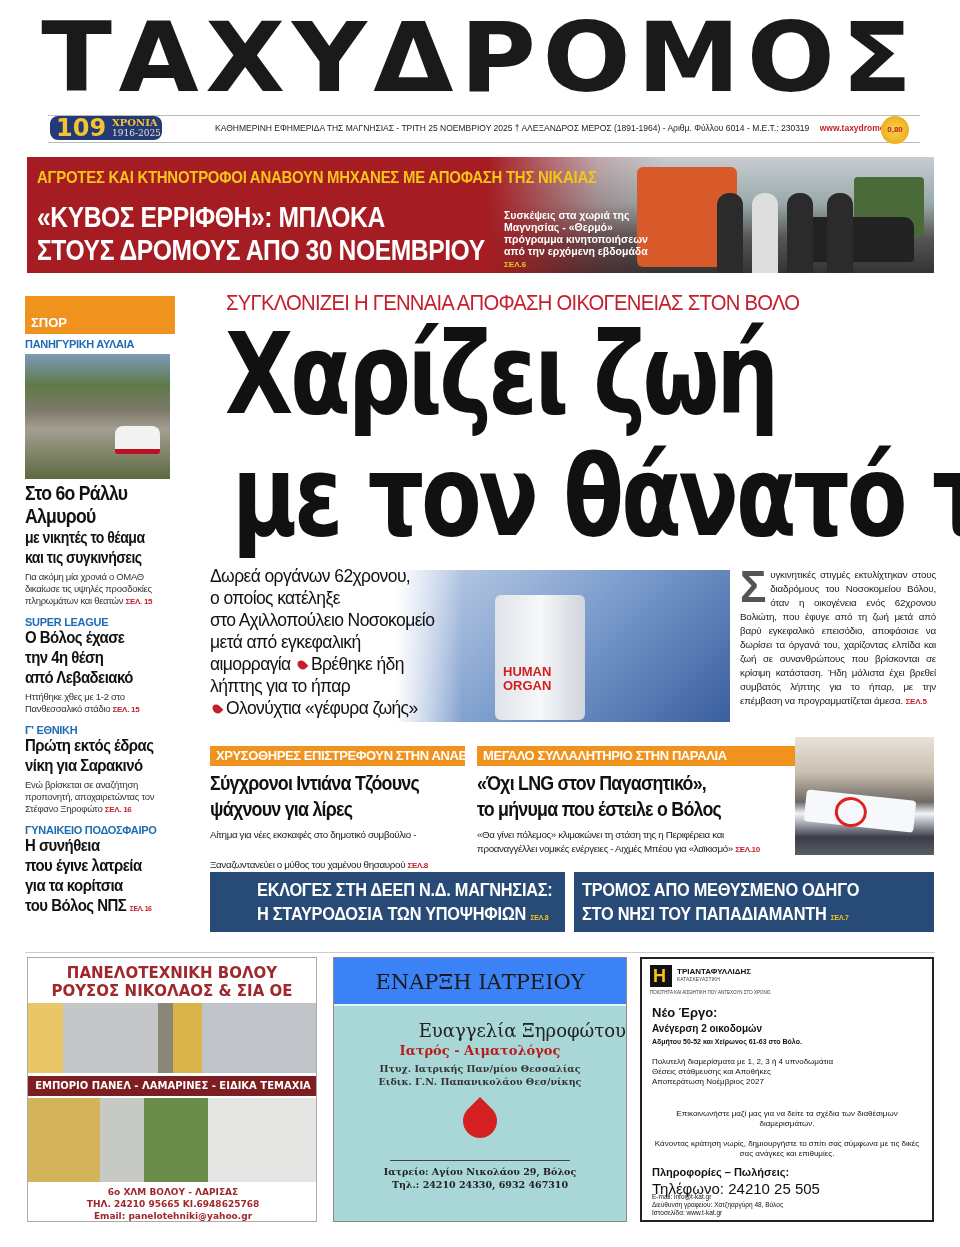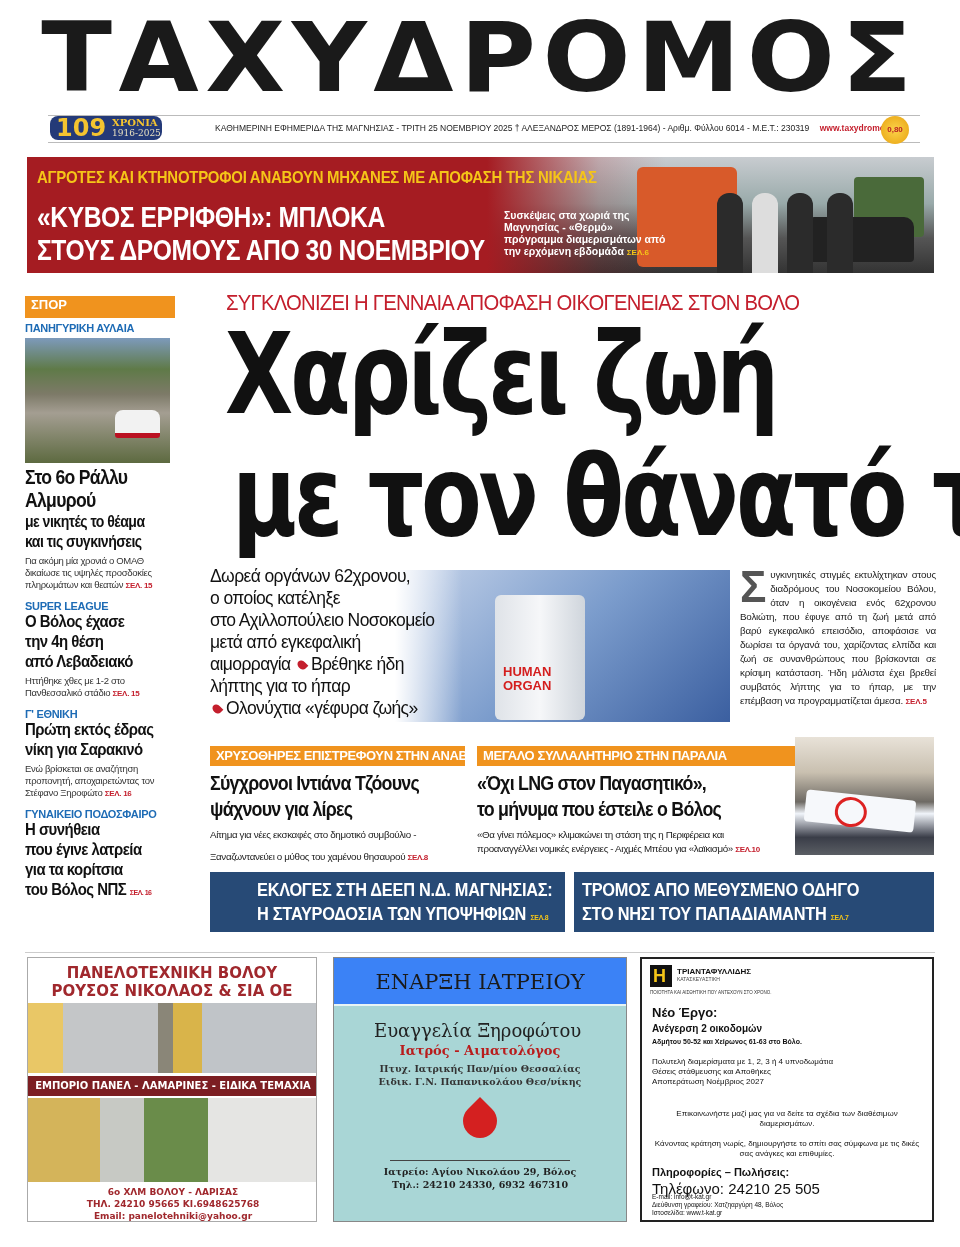--- a/index.html
+++ b/index.html
@@ -26,21 +26,21 @@
   .person { position: absolute; width: 26px; height: 80px; top: 36px; background: #2b2b2b; border-radius: 12px 12px 0 0; }
   #banner-kicker { left: 10px; top: 11px; font-size: 17px; font-weight: bold; color: #f5c518; white-space: nowrap; letter-spacing: -0.3px; transform: scaleX(0.88); transform-origin: left; }
   #banner-title1 { left: 10px; top: 44px; font-size: 29px; font-weight: bold; color: #fff; white-space: nowrap; letter-spacing: -0.5px; transform: scaleX(0.85); transform-origin: left; }
   #banner-title2 { left: 10px; top: 77px; font-size: 29px; font-weight: bold; color: #fff; white-space: nowrap; letter-spacing: -0.5px; transform: scaleX(0.85); transform-origin: left; }
   #banner-sub { left: 477px; top: 52px; width: 165px; font-size: 10.5px; font-weight: bold; color: #fff; line-height: 12px; }
   .pg { color: #f5c518; font-weight: bold; font-size: 8px; }
   .pgr { color: #c41f2d; font-weight: bold; font-size: 8px; }
 
   
   #sidebar { left: 25px; top: 296px; width: 150px; }
-  .sec-tag { background: #f0931e; color: #fff; font-weight: bold; font-size: 13px; padding: 1px 6px; height: 22px; }
+  .sec-tag { background: #f0931e; color: #fff; font-weight: bold; font-size: 13px; padding: 19px 6px; height: 22px; }
   .kicker { color: #1d6bb5; font-weight: bold; font-size: 11px; letter-spacing: -0.3px; white-space: nowrap; }
   #rally-photo { width: 145px; height: 125px; margin-top: 4px; background: linear-gradient(180deg, #7d9abb 0%, #5f7a48 25%, #7d7a68 45%, #a49e92 60%, #5d6a40 100%); position: relative; }
   #rally-photo .carimg { position: absolute; left: 90px; top: 72px; width: 45px; height: 28px; background: #f2f2f2; border-radius: 8px 8px 3px 3px; border-bottom: 5px solid #b12; }
   .sb-head { font-weight: bold; font-size: 20px; line-height: 23px; letter-spacing: -0.8px; transform: scaleX(0.88); transform-origin: left; white-space: nowrap; }
   .sb-sub { font-weight: bold; font-size: 16px; line-height: 20px; letter-spacing: -0.6px; transform: scaleX(0.88); transform-origin: left; white-space: nowrap; }
   .sb-body { font-size: 9.5px; line-height: 12px; color: #333; margin-top: 3px; letter-spacing: -0.3px; }
   .blk { margin-top: 8px; }
 
   
   #kicker-main { left: 226px; top: 290px; font-size: 22px; color: #c41f2d; white-space: nowrap; letter-spacing: -0.8px; transform: scaleX(0.92); transform-origin: left; }
@@ -74,21 +74,21 @@
   #ad-rule { left: 25px; top: 952px; width: 910px; height: 1px; background: #ccc; }
   #ad1 { left: 27px; top: 957px; width: 290px; height: 265px; border: 1px solid #aaa; background: #fff; overflow: hidden; }
   #ad1 .t { text-align: center; color: #a0282d; font-weight: bold; font-size: 15px; line-height: 18px; margin-top: 6px; font-family: "DejaVu Sans", sans-serif; }
   #ad1 .imgtop { position: absolute; left: 0; top: 45px; width: 290px; height: 70px; background: linear-gradient(90deg, #e9c766 0 12%, #c4c6c8 12% 45%, #8a8678 45% 50%, #d9b44a 50% 60%, #c0c4c8 60% 100%); }
   #ad1 .stripe { position: absolute; left: 0; top: 118px; width: 290px; height: 20px; background: #7c1e22; color: #fff; font-size: 10px; font-weight: bold; text-align: center; line-height: 20px; font-family: "DejaVu Sans", sans-serif; }
   #ad1 .imgbot { position: absolute; left: 0; top: 140px; width: 290px; height: 84px; background: linear-gradient(90deg, #d4b45a 0 25%, #c7c9c4 25% 40%, #6a8c4a 40% 62%, #e5e5e3 62% 100%); }
   #ad1 .foot { position: absolute; left: 0; top: 228px; width: 290px; text-align: center; color: #a0282d; font-size: 9px; font-weight: bold; line-height: 12px; font-family: "DejaVu Sans", sans-serif; }
 
   #ad2 { left: 333px; top: 957px; width: 294px; height: 265px; border: 1px solid #888; background: #a9d6d6; }
   #ad2 .hd { height: 48px; background: #3b82f6; text-align: center; font-family: "DejaVu Serif", serif; font-size: 21px; line-height: 48px; color: #1a1a1a; border-bottom: 2px solid #e8f4f4; }
-  #ad2 .nm { text-align: left; font-family: "DejaVu Serif", serif; font-size: 18px; margin-top: 14px; color: #222; padding-left: 40px; }
+  #ad2 .nm { text-align: right; font-family: "DejaVu Serif", serif; font-size: 18px; margin-top: 14px; color: #222; padding-left: 40px; }
   #ad2 .rl { text-align: center; font-family: "DejaVu Serif", serif; font-size: 13px; font-weight: bold; margin-top: 2px; color: #b91c1c; }
   #ad2 .q { text-align: center; font-family: "DejaVu Serif", serif; font-size: 9.5px; font-weight: bold; line-height: 13px; margin-top: 4px; color: #333; }
   #ad2 .drop { width: 34px; height: 34px; background: #d42020; border-radius: 0 50% 50% 50%; transform: rotate(45deg); margin: 16px auto 0; }
   #ad2 .hr { width: 180px; height: 1px; background: #444; margin: 22px auto 4px; }
   #ad2 .ad { text-align: center; font-family: "DejaVu Serif", serif; font-size: 9.5px; font-weight: bold; line-height: 13px; color: #222; }
 
   #ad3 { left: 640px; top: 957px; width: 294px; height: 265px; border: 2px solid #222; background: #fff; padding: 4px 10px; }
   #ad3 .logo { position: absolute; left: 8px; top: 6px; width: 22px; height: 22px; background: #111; }
   #ad3 .logo::after { content: "H"; position: absolute; left: 3px; top: 0; color: #f5c518; font-weight: bold; font-size: 18px; line-height: 22px; }
   #ad3 .co { position: absolute; left: 35px; top: 8px; font-size: 8px; font-weight: bold; color: #111; }
@@ -127,21 +127,21 @@
     <div class="car"></div>
     <div class="person" style="left:230px"></div>
     <div class="person" style="left:265px;background:#ddd"></div>
     <div class="person" style="left:300px"></div>
     <div class="person" style="left:340px"></div>
   </div>
   <div id="banner-kicker" class="abs">ΑΓΡΟΤΕΣ ΚΑΙ ΚΤΗΝΟΤΡΟΦΟΙ ΑΝΑΒΟΥΝ ΜΗΧΑΝΕΣ ΜΕ ΑΠΟΦΑΣΗ ΤΗΣ ΝΙΚΑΙΑΣ</div>
   <div id="banner-title1" class="abs">«ΚΥΒΟΣ ΕΡΡΙΦΘΗ»: ΜΠΛΟΚΑ</div>
   <div id="banner-title2" class="abs">ΣΤΟΥΣ ΔΡΟΜΟΥΣ ΑΠΟ 30 ΝΟΕΜΒΡΙΟΥ</div>
   <div id="banner-sub" class="abs">
-    <span>Συσκέψεις στα χωριά της Μαγνησίας - «Θερμό» πρόγραμμα διαμερισμάτων από την ερχόμενη εβδομάδα</span>
+    <span>Συσκέψεις στα χωριά της Μαγνησίας - «Θερμό» πρόγραμμα κινητοποιήσεων από την ερχόμενη εβδομάδα</span>
     <span class="pg">ΣΕΛ.6</span>
   </div>
 </div>
 
 <div id="sidebar" class="abs">
   <div class="sec-tag">ΣΠΟΡ</div>
   <div class="kicker" style="margin-top:4px">ΠΑΝΗΓΥΡΙΚΗ ΑΥΛΑΙΑ</div>
   <div id="rally-photo">
       <div class="carimg"></div>
     </div>
@@ -194,21 +194,21 @@
 <div id="main-body" class="abs">
   <span id="dropcap">Σ</span><span>υγκινητικές στιγμές εκτυλίχτηκαν στους διαδρόμους του Νοσοκομείου Βόλου, όταν η οικογένεια ενός 62χρονου Βολιώτη, που έφυγε από τη ζωή μετά από βαρύ εγκεφαλικό επεισόδιο, αποφάσισε να δωρίσει τα όργανά του, χαρίζοντας ελπίδα και ζωή σε συνανθρώπους που βρίσκονται σε κρίσιμη κατάσταση. Ήδη μάλιστα έχει βρεθεί συμβατός λήπτης για το ήπαρ, με την επέμβαση να προγραμματίζεται άμεσα.</span>
   <span class="pgr">ΣΕΛ.5</span>
 </div>
 
 <div id="story-a" class="abs">
   <div class="tag-orange">ΧΡΥΣΟΘΗΡΕΣ ΕΠΙΣΤΡΕΦΟΥΝ ΣΤΗΝ ΑΝΑΒΡΑ</div>
   <div class="mid-head">Σύγχρονοι Ιντιάνα Τζόουνς</div>
   <div class="mid-head" style="margin-top:0">ψάχνουν για λίρες</div>
   <div class="mid-body">Αίτημα για νέες εκσκαφές στο δημοτικό συμβούλιο -</div>
-  <div class="mid-body" style="margin-top:8px"><span>Ξαναζωντανεύει ο μύθος του χαμένου θησαυρού</span> <span class="pgr">ΣΕΛ.8</span></div>
+  <div class="mid-body" style="margin-top:16px"><span>Ξαναζωντανεύει ο μύθος του χαμένου θησαυρού</span> <span class="pgr">ΣΕΛ.8</span></div>
 </div>
 <div id="story-b" class="abs">
   <div class="tag-orange" style="width:320px">ΜΕΓΑΛΟ ΣΥΛΛΑΛΗΤΗΡΙΟ ΣΤΗΝ ΠΑΡΑΛΙΑ</div>
   <div class="mid-head">«Όχι LNG στον Παγασητικό»,</div>
   <div class="mid-head" style="margin-top:0">το μήνυμα που έστειλε ο Βόλος</div>
   <div class="mid-body">«Θα γίνει πόλεμος» κλιμακώνει τη στάση της η Περιφέρεια και</div>
   <div class="mid-body" style="margin-top:0"><span>προαναγγέλλει νομικές ενέργειες - Αιχμές Μπέου για «λαϊκισμό»</span> <span class="pgr">ΣΕΛ.10</span></div>
 </div>
 <div id="protest-photo" class="abs">
     <div class="bn"></div>

